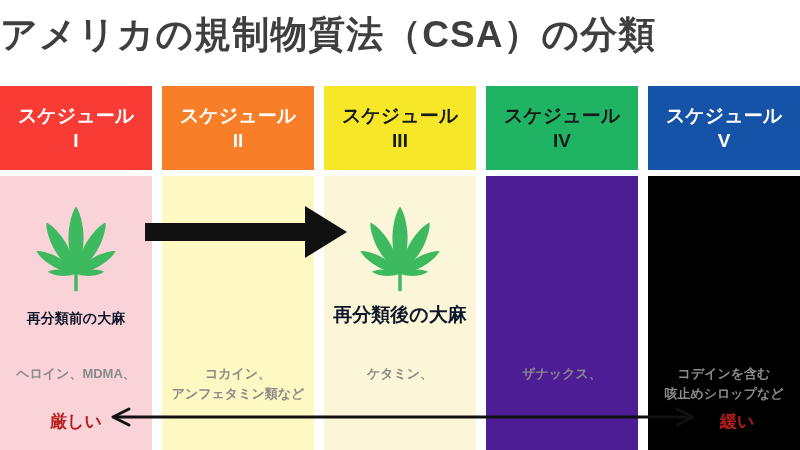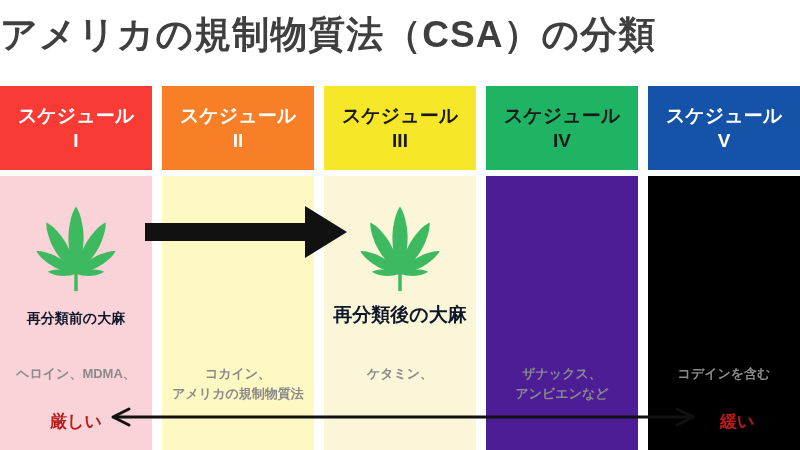--- a/index.html
+++ b/index.html
@@ -142,21 +142,21 @@
     </div>
 
     <div class="col">
       <div class="col-header" style="background-color: rgb(248, 126, 39); color: rgb(255, 255, 255);">
         <span>スケジュール</span>
         <span>II</span>
       </div>
       <div class="col-body" style="background-color: #fef9c3;">
         <div class="drugs">
           <div>コカイン、</div>
-          <div>アメリカの規制物質法</div>
+          <div>アンフェタミン類など</div>
         </div>
       </div>
     </div>
 
     <div class="col">
       <div class="col-header" style="background-color: rgb(246, 232, 41); color: rgb(26, 26, 26);">
         <span>スケジュール</span>
         <span>III</span>
       </div>
       <div class="col-body" style="background-color: rgb(250, 246, 215);">
@@ -180,33 +180,33 @@
     </div>
 
     <div class="col">
       <div class="col-header" style="background-color: rgb(30, 180, 99); color: rgb(26, 26, 26);">
         <span>スケジュール</span>
         <span>IV</span>
       </div>
       <div class="col-body" style="background-color: #4c1d95;">
         <div class="drugs">
           <div>ザナックス、</div>
-          <div>アンビエンなど</div>
         </div>
       </div>
     </div>
 
     <div class="col">
       <div class="col-header" style="background-color: rgb(20, 83, 168); color: rgb(255, 255, 255);">
         <span>スケジュール</span>
         <span>V</span>
       </div>
       <div class="col-body" style="background-color: #000000; padding-left: 13px;">
         <div class="drugs">
           <div>コデインを含む</div>
+          <div>咳止めシロップなど</div>
         </div>
       </div>
     </div>
 
   </div>
 
   <svg class="overlay" viewBox="0 0 800 450">
     <polygon points="145,223 305,223 305,206 347,232 305,258 305,241 145,241" style="fill: rgb(17, 17, 17);"></polygon>
     <g fill="none" stroke-width="3" stroke-linecap="round" stroke-linejoin="round" style="stroke: rgb(17, 17, 17);">
       <line x1="114" y1="417" x2="692" y2="417"></line>

